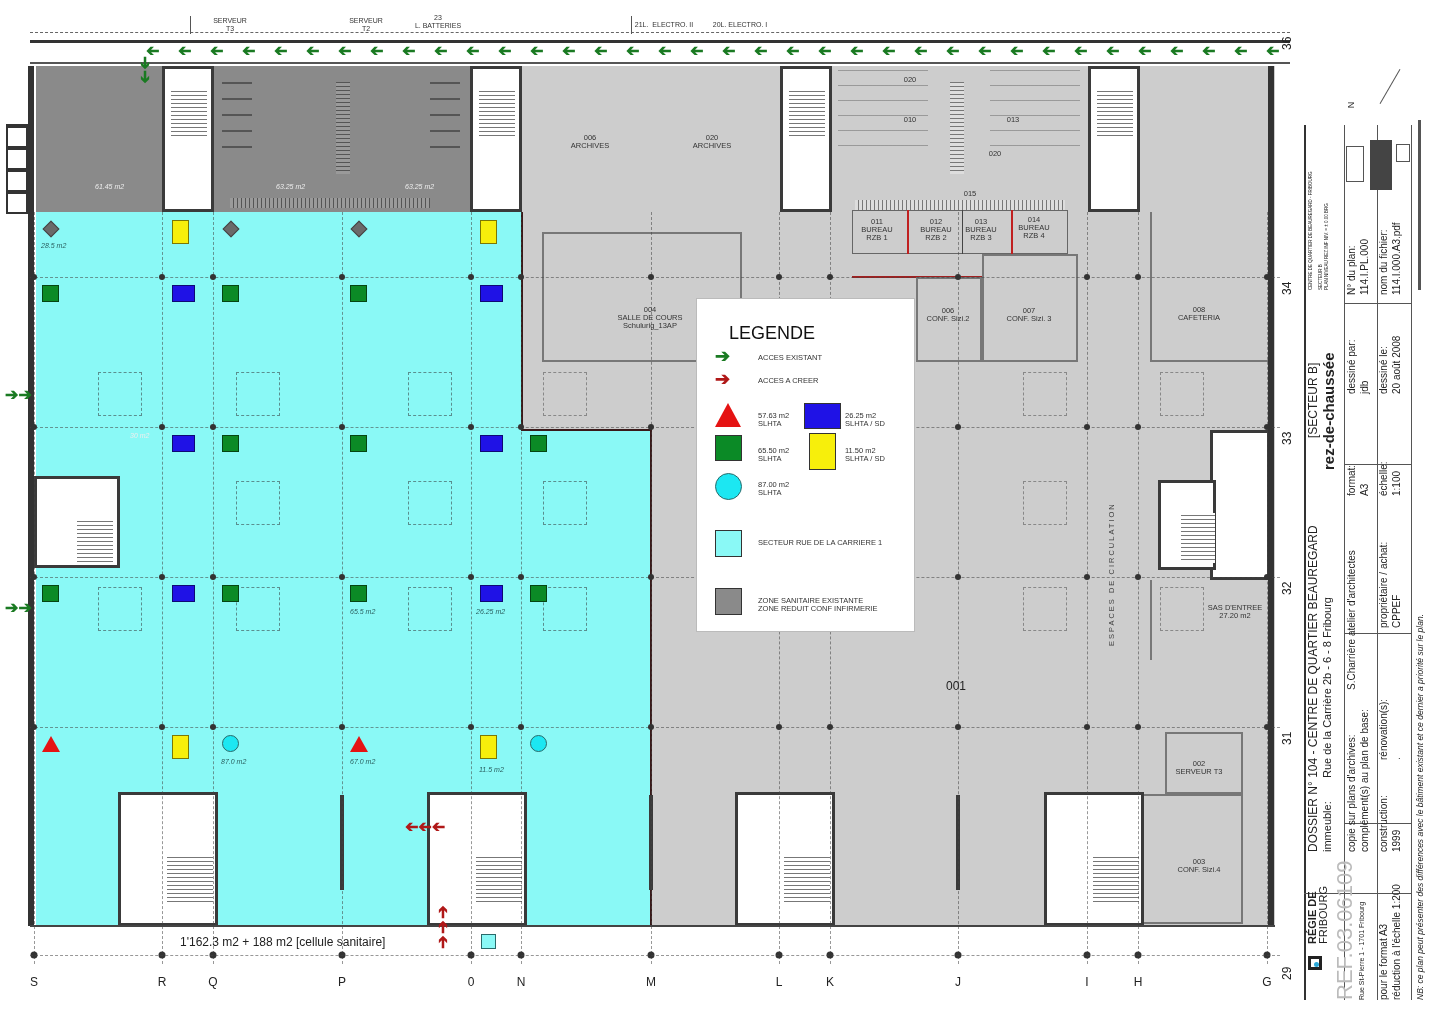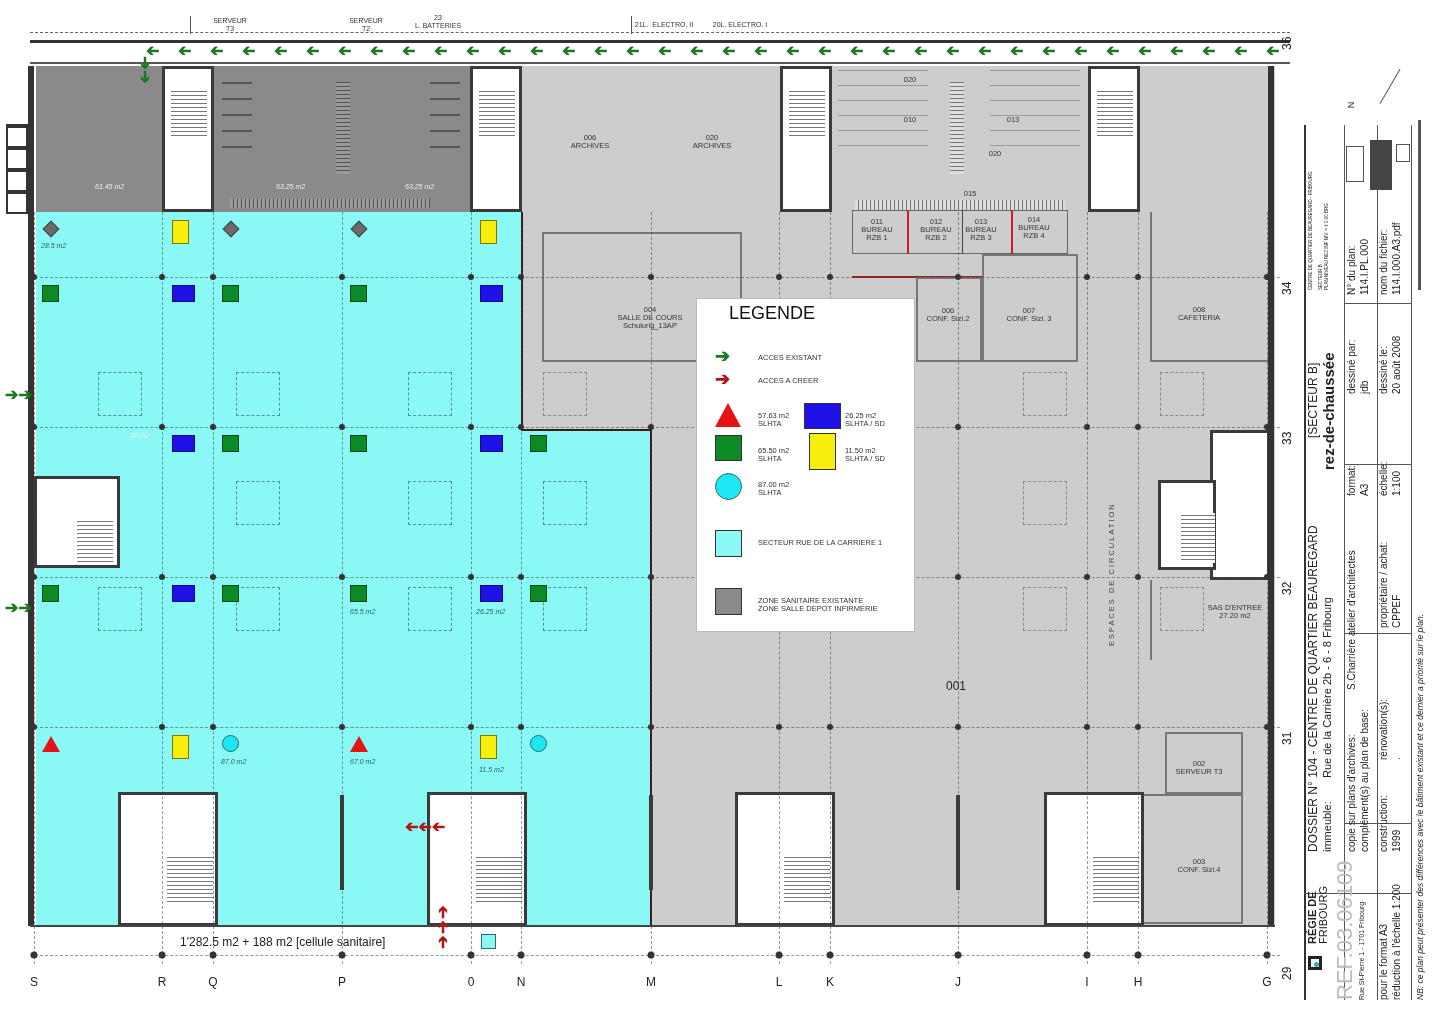--- a/index.html
+++ b/index.html
@@ -26,21 +26,21 @@
   .tri-red { width:0; height:0; border:none; border-left:9px solid transparent; border-right:9px solid transparent; border-bottom:16px solid #e51313; }
   .diamond { width:12px; height:12px; background:#6a6a6a; transform:rotate(45deg); border-color:#444; }
   .dash-box { position:absolute; border:1px dashed #5a8f8f; box-sizing:border-box; }
   .dash-box.g { border-color:#888; }
   .arrow-g { position:absolute; color:#1a7a22; font-size:16px; font-weight:bold; line-height:14px; }
   .arrow-r { position:absolute; color:#b01818; font-size:16px; font-weight:bold; line-height:14px; }
   .stair { position:absolute; background:#fff; border:3px solid #3a3a3a; box-sizing:border-box; }
   .stair .treads { position:absolute; background:repeating-linear-gradient(0deg,#fff 0 3px,#777 3px 4px); }
   
   .legend { position:absolute; left:696px; top:298px; width:219px; height:334px; background:#fff; border:1px solid #bbb; box-sizing:border-box; }
-  .legend h2 { position:absolute; left:32px; top:4px; margin:0; font-size:18px; font-weight:normal; color:#111; }
+  .legend h2 { position:absolute; left:32px; top:24px; margin:0; font-size:18px; font-weight:normal; color:#111; }
   .lg-txt { position:absolute; font-size:7.5px; line-height:8px; color:#333; white-space:pre; }
   
   .tblock { position:absolute; left:1300px; top:0; width:140px; height:1018px; }
   .vt { position:absolute; transform:rotate(-90deg); transform-origin:left top; white-space:nowrap; color:#222; }
   .tb-line-v { position:absolute; width:1px; background:#555; }
   .tb-line-h { position:absolute; height:1px; background:#555; }
 </style>
 </head>
 <body>
 
@@ -376,21 +376,21 @@
       <div class="area-label" style="left: 41px; top: 242px;">28.5 m2</div>
       <div class="area-label light" style="left: 130px; top: 432px;">30 m2</div>
       <div class="area-label" style="left: 350px; top: 608px;">65.5 m2</div>
       <div class="area-label" style="left: 476px; top: 608px;">26.25 m2</div>
       <div class="area-label" style="left: 221px; top: 758px;">87.0 m2</div>
       <div class="area-label" style="left: 350px; top: 758px;">67.0 m2</div>
       <div class="area-label" style="left: 479px; top: 766px;">11.5 m2</div>
     </div>
   <div class="abs" style="left:946px;top:679px;font-size:12px;color:#222;">001</div>
   <div class="vt" style="left:1107px;top:646px;font-size:7.5px;letter-spacing:2px;color:#444;">ESPACES DE CIRCULATION</div>
-  <div class="abs" style="left:180px;top:935px;font-size:12px;color:#222;white-space:nowrap;">1'282.5 m2 + 188 m2  [cellule sanitaire]</div>
+  <div class="abs" style="left:180px;top:935px;font-size:12px;color:#222;white-space:nowrap;">1'162.3 m2 + 188 m2  [cellule sanitaire]</div>
 
   <div id="axes">
       <div class="axis-label" style="left: 34px; top: 975px;">S</div>
       <div class="axis-label" style="left: 162px; top: 975px;">R</div>
       <div class="axis-label" style="left: 213px; top: 975px;">Q</div>
       <div class="axis-label" style="left: 342px; top: 975px;">P</div>
       <div class="axis-label" style="left: 471px; top: 975px;">0</div>
       <div class="axis-label" style="left: 521px; top: 975px;">N</div>
       <div class="axis-label" style="left: 651px; top: 975px;">M</div>
       <div class="axis-label" style="left: 779px; top: 975px;">L</div>
@@ -425,21 +425,21 @@
     <div class="abs" style="left:112px;top:134px;width:27px;height:37px;background:#f7ef0b;border:1px solid #333;box-sizing:border-box;"></div>
     <div class="lg-txt" style="left:148px;top:148px;">11.50 m2
 SLHTA / SD</div>
     <div class="abs" style="left:18px;top:174px;width:27px;height:27px;border-radius:50%;background:#1ce7f2;border:1px solid #2a6a6a;box-sizing:border-box;"></div>
     <div class="lg-txt" style="left:61px;top:182px;">87.00 m2
 SLHTA</div>
     <div class="abs" style="left:18px;top:231px;width:27px;height:27px;background:#8af9f6;border:1px solid #333;box-sizing:border-box;"></div>
     <div class="lg-txt" style="left:61px;top:240px;">SECTEUR RUE DE LA CARRIERE 1</div>
     <div class="abs" style="left:18px;top:289px;width:27px;height:27px;background:#8a8a8a;border:1px solid #333;box-sizing:border-box;"></div>
     <div class="lg-txt" style="left:61px;top:298px;">ZONE SANITAIRE EXISTANTE
-ZONE SALLE DEPOT INFIRMERIE</div>
+ZONE REDUIT CONF INFIRMERIE</div>
   </div>
 </div>
 
 <div class="tblock">
   <div class="tb-line-v" style="left:4px;top:125px;height:875px;background:#333;width:2px;"></div>
   <div class="tb-line-v" style="left:44px;top:125px;height:875px;"></div>
   <div class="tb-line-v" style="left:77px;top:125px;height:875px;"></div>
   <div class="tb-line-v" style="left:111px;top:125px;height:875px;"></div>
   <div class="tb-line-h" style="left:44px;top:303px;width:68px;"></div>
   <div class="tb-line-h" style="left:44px;top:464px;width:68px;"></div>

